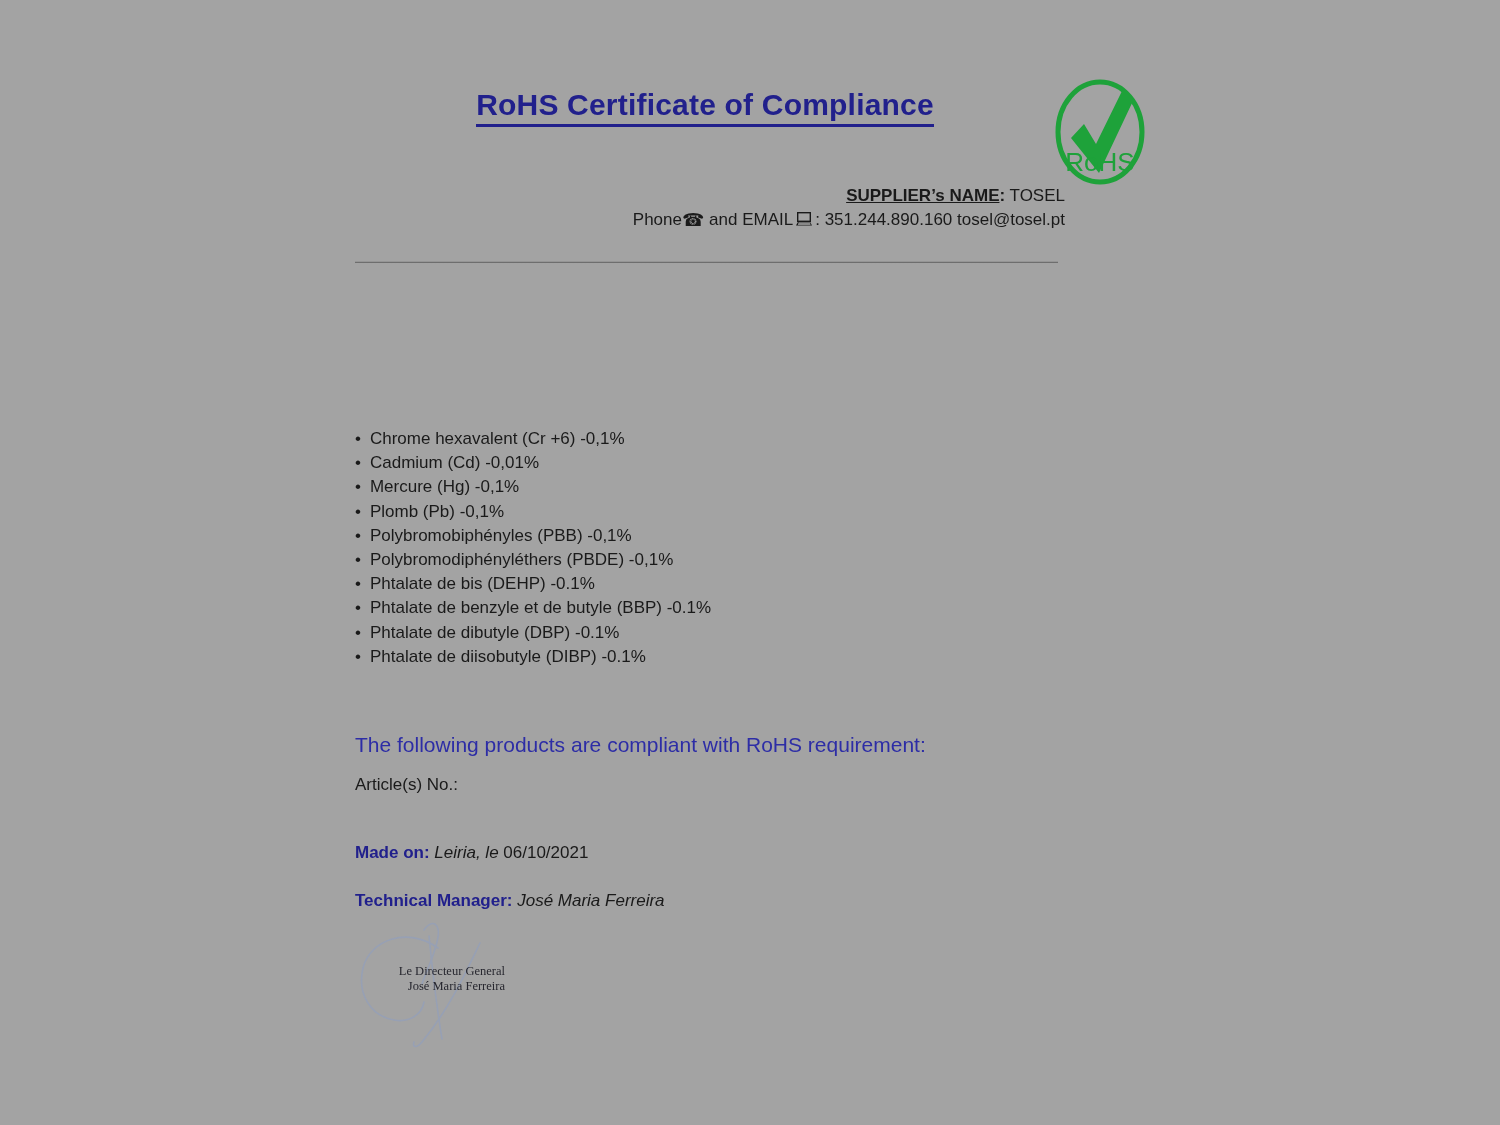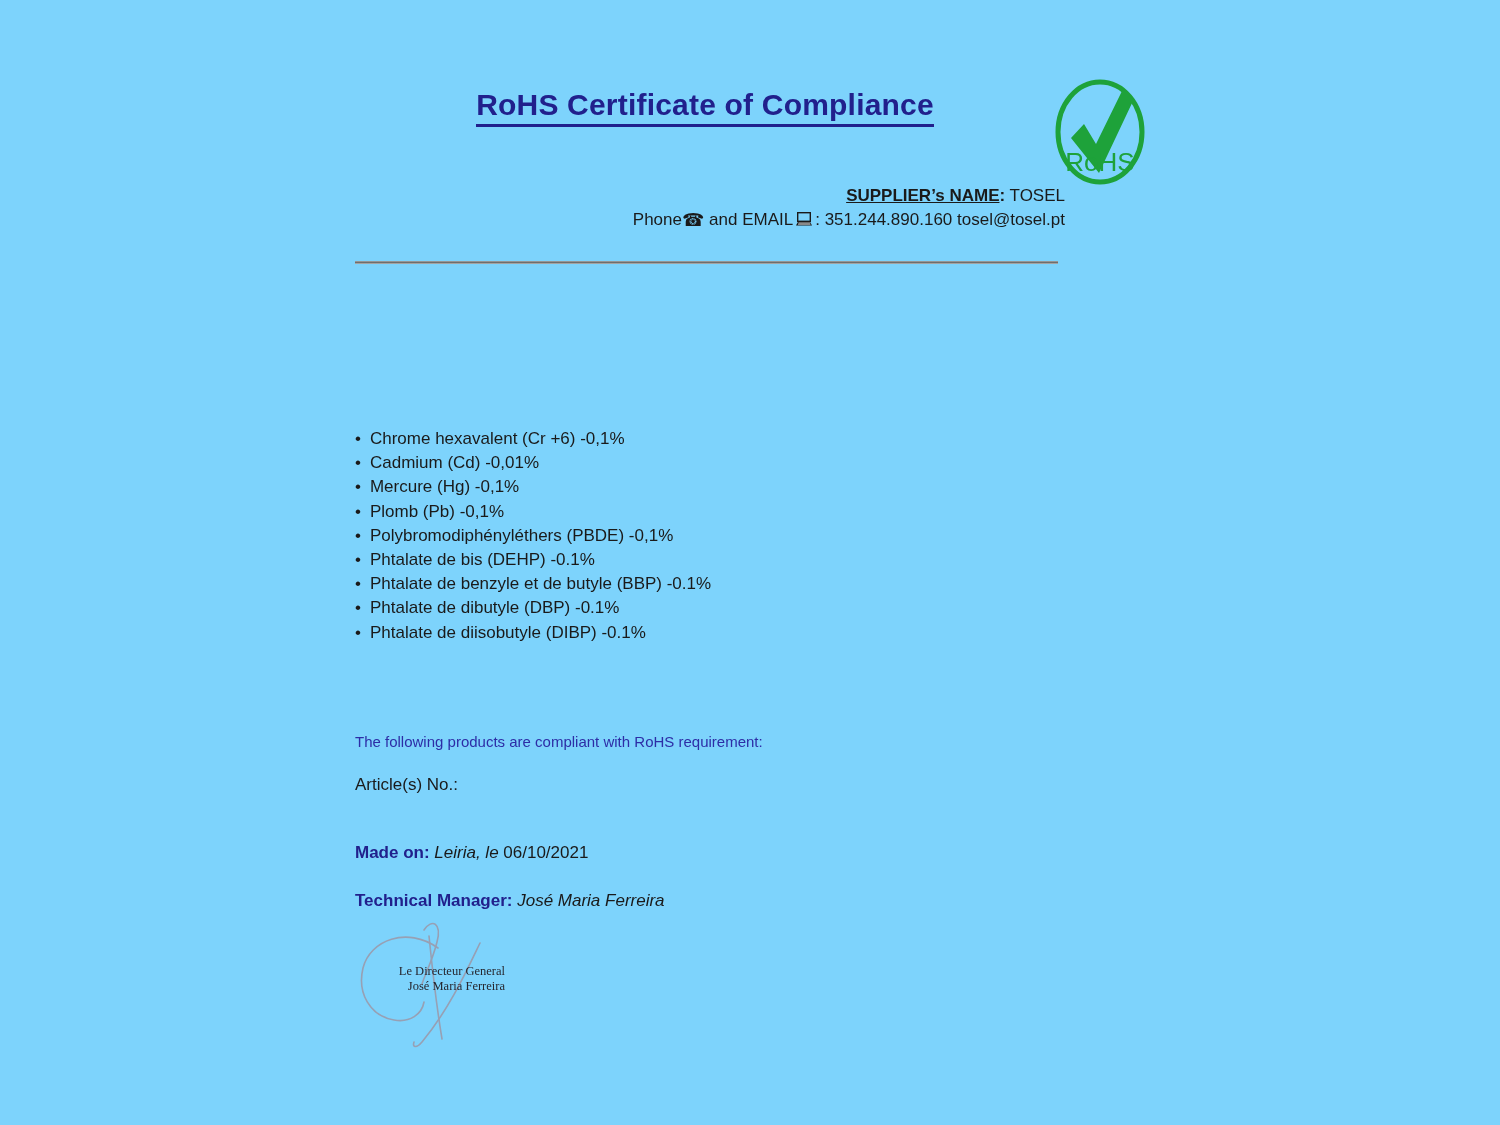--- a/index.html
+++ b/index.html
@@ -2,21 +2,21 @@
 <html><head>
 <meta charset="utf-8">
 <style>
   * { margin: 0; padding: 0; box-sizing: border-box; }
   html, body { background: #ffffff; }
   body { font-family: "Liberation Sans", "DejaVu Sans", sans-serif; color: #1a1a1a; }
   .page {
     position: relative;
     width: 1500px;
     height: 1125px;
-    background: #7dd3fc;
+    background: #a3a3a3;
     overflow: hidden;
   }
   
   .title-wrap {
     position: absolute;
     left: 355px; top: 88px;
     width: 700px;
     text-align: center;
   }
   .title {
@@ -70,21 +70,21 @@
     list-style: none;
     font-size: 17px;
     line-height: 24.2px;
     color: #1a1a1a;
   }
   .substances .bullet { margin-right: 9px; }
   
   .compliance-line {
     position: absolute;
     left: 355px; top: 733px;
-    font-size: 15px;
+    font-size: 21px;
     color: #2d2da6;
   }
   .articles-line {
     position: absolute;
     left: 355px; top: 775px;
     font-size: 17px;
     color: #1a1a1a;
   }
   
   .made-on { position: absolute; left: 355px; top: 843px; font-size: 17px; }
@@ -134,20 +134,21 @@
   </div>
 
   <div class="rule"></div>
 
 
   <ul class="substances">
       <li><span class="bullet">•</span><span>Chrome hexavalent (Cr +6) -0,1%</span></li>
       <li><span class="bullet">•</span><span>Cadmium (Cd) -0,01%</span></li>
       <li><span class="bullet">•</span><span>Mercure (Hg) -0,1%</span></li>
       <li><span class="bullet">•</span><span>Plomb (Pb) -0,1%</span></li>
+      <li><span class="bullet">•</span><span>Polybromobiphényles (PBB) -0,1%</span></li>
       <li><span class="bullet">•</span><span>Polybromodiphényléthers (PBDE) -0,1%</span></li>
       <li><span class="bullet">•</span><span>Phtalate de bis (DEHP) -0.1%</span></li>
       <li><span class="bullet">•</span><span>Phtalate de benzyle et de butyle (BBP) -0.1%</span></li>
       <li><span class="bullet">•</span><span>Phtalate de dibutyle (DBP) -0.1%</span></li>
       <li><span class="bullet">•</span><span>Phtalate de diisobutyle (DIBP) -0.1%</span></li>
     </ul>
 
   <div class="compliance-line">The following products are compliant with RoHS requirement:</div>
   <div class="articles-line">Article(s) No.:</div>
 

